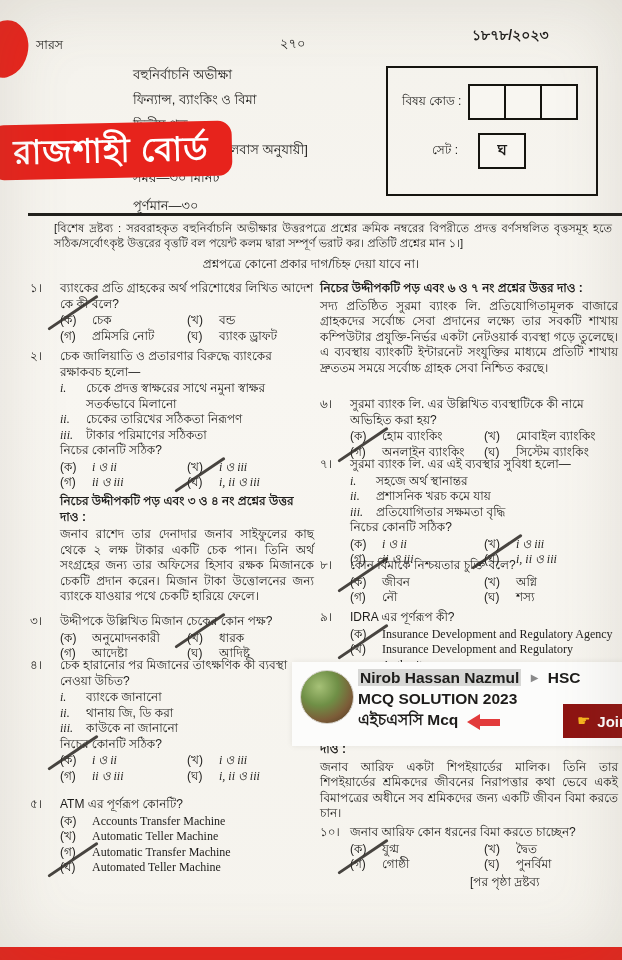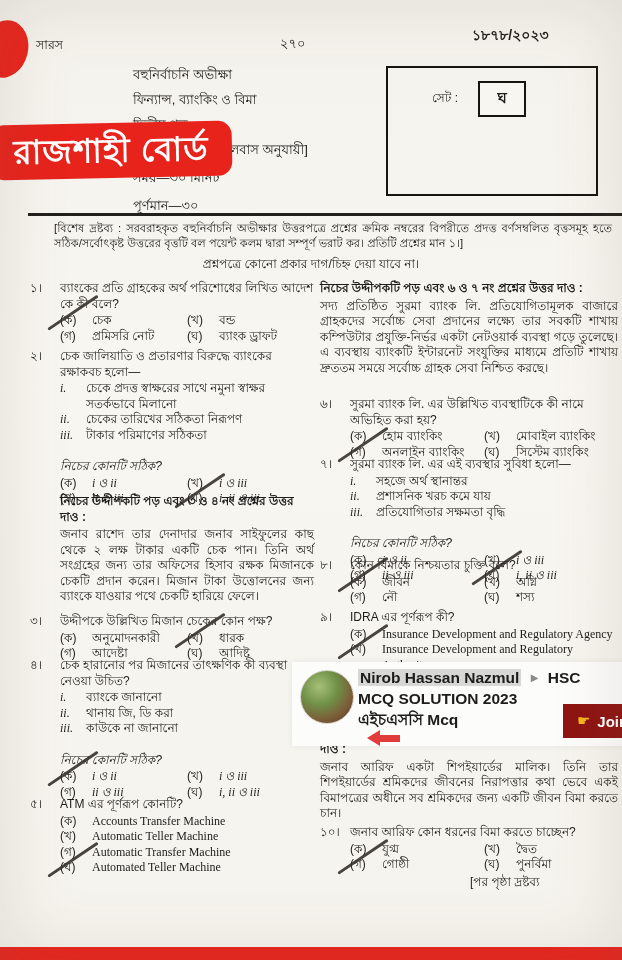--- a/index.html
+++ b/index.html
@@ -46,21 +46,21 @@
   .qtext{}
   .opts{display:flex;flex-wrap:wrap;margin-top:1px;}
   .opt{width:50%;display:flex;position:relative;}
   .opt.full{width:100%;}
   .ol{width:32px;flex:none;}
   .ot{flex:1;min-width:0;}
   .romans{margin-top:1px;}
   .r{display:flex;}
   .rl{width:26px;flex:none;font-style:italic;font-family:"Liberation Serif",serif;}
   .rt{flex:1;}
-  .followup{margin-top:16px;font-style:italic;}
+  .followup{margin-top:0;}
   .roman-opts .ot{font-family:"Liberation Serif",serif;font-style:italic;}
   .eng-opts .ot{font-family:"Liberation Serif",serif;}
   
   .marked::after{content:'';position:absolute;left:-12px;top:15px;width:60px;height:2.6px;background:#34312c;
     transform:rotate(-34deg);transform-origin:left center;border-radius:2px;opacity:.9;}
   
   .stim .stim-h{font-weight:bold;}
   .stim .stim-b{margin-top:2px;text-align:justify;}
   .stim.cl{padding-left:30px;width:254px;}
   
@@ -71,21 +71,21 @@
   
   .overlay{position:absolute;left:256px;top:662px;width:394px;height:84px;background:#fcfcfb;z-index:20;
            box-shadow:0 0 6px rgba(0,0,0,.08);margin-left:36px;}
   .avatar{position:absolute;left:8px;top:8px;width:52px;height:52px;border-radius:50%;border:1px solid #d5d2ca;
     background:radial-gradient(circle at 35% 30%,#a6c177 0%,#6f8f46 38%,#7c5c38 68%,#46351f 100%);cursor:pointer;}
   .ov-text{position:absolute;left:66px;top:5px;width:230px;}
   .ov-line1{font-size:15.5px;font-weight:bold;white-space:nowrap;line-height:21px;}
   .name-hl{background:#d7d7d5;padding:0 2px;}
   .sep{color:#8a8a8a;font-size:10px;margin:0 5px;vertical-align:2px;}
   .ov-line2{font-size:15.5px;font-weight:bold;line-height:21px;}
-  .ov-line3{font-size:15.5px;font-weight:bold;line-height:21px;display:flex;align-items:flex-start;flex-direction:column;}
+  .ov-line3{font-size:15.5px;font-weight:bold;line-height:21px;display:flex;align-items:flex-end;}
   .arrow-left{display:inline-flex;align-items:center;margin-left:9px;}
   .ah{width:0;height:0;border-top:8px solid transparent;border-bottom:8px solid transparent;border-right:13px solid #e23b3b;}
   .as{width:20px;height:7px;background:#e23b3b;}
   .dots{position:absolute;right:10px;top:8px;color:#6b6b6b;font-weight:bold;letter-spacing:2px;font-size:13px;cursor:pointer;}
   .join-btn{position:absolute;right:8px;top:42px;background:#8e1412;color:#fff;border:none;
     font-family:inherit;font-weight:bold;font-size:15px;padding:8px 14px;display:flex;gap:7px;align-items:center;cursor:pointer;}
   .hand{color:#f6b51e;font-size:15px;}
   
   .bottom-bar{position:absolute;bottom:0;left:0;width:100%;height:13px;background:#e8241c;z-index:30;}
 </style>
@@ -105,20 +105,29 @@
     <div>ফিন্যান্স, ব্যাংকিং ও বিমা</div>
     <div>দ্বিতীয় পত্র</div>
     <div>[২০২৩ সালের সিলেবাস অনুযায়ী]</div>
     <div class="sp">সময়—৩০ মিনিট</div>
     <div class="sp">পূর্ণমান—৩০</div>
   </div>
 
   <div class="board">রাজশাহী বোর্ড</div>
 
   <div class="code-box">
+    <div class="cb-row">
+      <span class="cb-label">বিষয় কোড :</span>
+      <div class="cells">
+
+      <span class="cell"></span>
+          <span class="cell"></span>
+          <span class="cell"></span>
+        </div>
+    </div>
     <div class="cb-row set-row">
       <span class="cb-label">সেট :</span>
       <span class="cell set-cell">ঘ</span>
     </div>
   </div>
 
   <div class="rule"></div>
   <div class="note">[বিশেষ দ্রষ্টব্য : সরবরাহকৃত বহুনির্বাচনি অভীক্ষার উত্তরপত্রে প্রশ্নের ক্রমিক নম্বরের বিপরীতে প্রদত্ত বর্ণসম্বলিত বৃত্তসমূহ হতে সঠিক/সর্বোৎকৃষ্ট উত্তরের বৃত্তটি বল পয়েন্ট কলম দ্বারা সম্পূর্ণ ভরাট কর। প্রতিটি প্রশ্নের মান ১।]</div>
   <div class="warning">প্রশ্নপত্রে কোনো প্রকার দাগ/চিহ্ন দেয়া যাবে না।</div>
 

